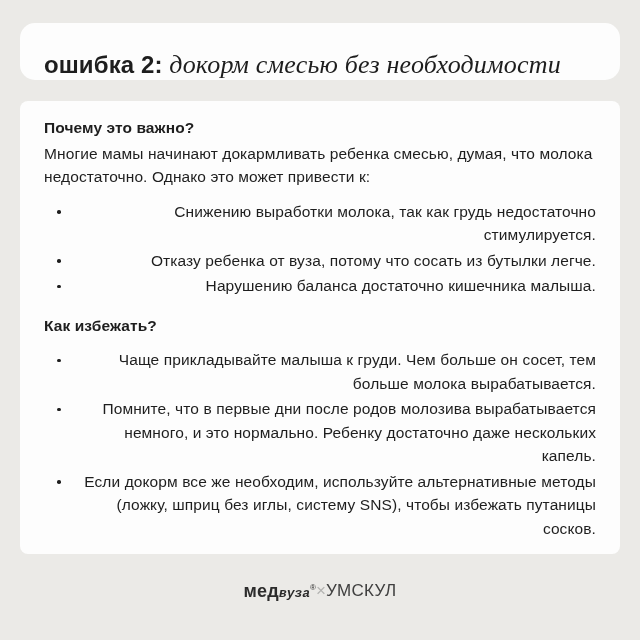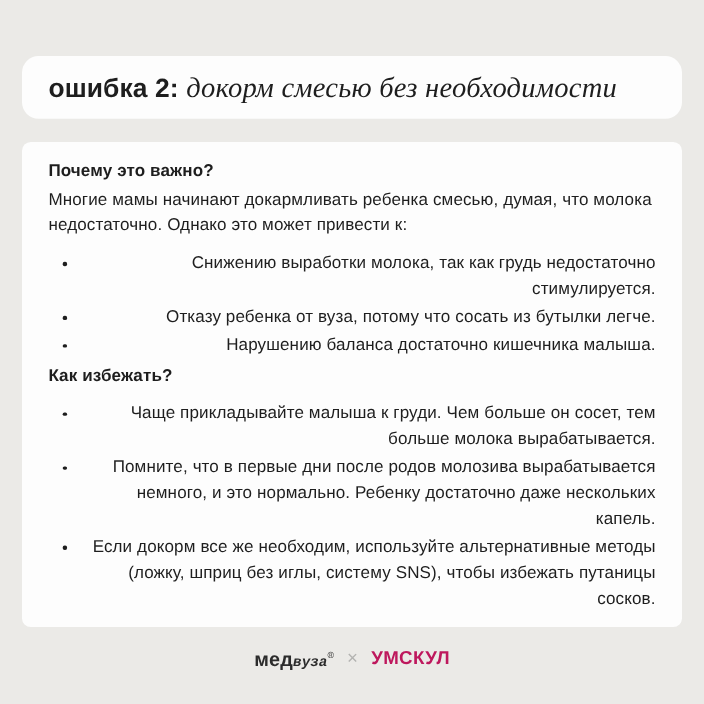--- a/index.html
+++ b/index.html
@@ -12,24 +12,23 @@
   }
   .page {
     width: 640px; height: 640px;
     padding: 23px 20px 0 20px;
     display: flex; flex-direction: column;
   }
   .title-card {
     background: var(--card, #fdfdfd);
     border-radius: 15px;
     height: 57px;
-    display: flex; align-items: center;
-    padding: 16px 24px;
+    display: flex; align-items: flex-end;
+    padding: 0 24px;
     flex-shrink: 0;
-    margin-top: 28px;
   }
   .title-prefix {
     font-size: 24px;
     font-weight: 600;
     letter-spacing: 0.1px;
     white-space: pre;
   }
   .title-emphasis {
     font-family: "Liberation Serif", serif;
     font-style: italic;
@@ -44,42 +43,42 @@
     padding: 15px 24px 12px 24px;
     font-size: 15.5px;
     line-height: 23.5px;
     letter-spacing: 0.1px;
   }
   .section-heading {
     font-size: 15.5px;
     font-weight: 700;
     margin: 0 0 2px 0;
   }
-  .section-heading.second { margin-top: 4px; }
+  .section-heading.second { margin-top: 16px; }
   .intro-paragraph { margin: 0 0 2px 0; }
   ul.bullet-list { list-style: none; margin: 11px 0 2px 0; text-align: right; }
   ul.bullet-list li {
     position: relative;
     padding-left: 27px;
     margin-bottom: 2px;
   }
   ul.bullet-list li::before {
     content: "";
     position: absolute;
     left: 13px; top: 10.5px;
     width: 3.5px; height: 3.5px;
     border-radius: 50%;
     background: var(--text, #1e1e1e);
   }
   .footer {
     flex: 1;
     display: flex;
     align-items: center;
     justify-content: center;
-    gap: 12px;
+    gap: 0;
     padding-bottom: 12px;
   }
   .brand-medvuza {
     font-size: 18px;
     color: #2c2c2c;
     display: inline-flex;
     align-items: baseline;
   }
   .brand-medvuza .upright { font-weight: 600; letter-spacing: 0.2px; }
   .brand-medvuza .cursive {
@@ -94,23 +93,23 @@
     position: relative;
     top: -7px;
   }
   .brand-separator {
     color: var(--sep, #b3b3b1);
     font-size: 17px;
     font-weight: 400;
   }
   .brand-umskul {
     font-size: 17px;
-    font-weight: 700;
+    font-weight: 400;
     letter-spacing: 0.3px;
-    color: #be185d;
+    color: #404040;
   }
 </style>
 </head>
 <body>
 
 <div class="page">
 
   <div class="title-card">
     <h1 style="font-size:0;">
       <span class="title-prefix">ошибка 2: </span><span class="title-emphasis">докорм смесью без необходимости</span>

